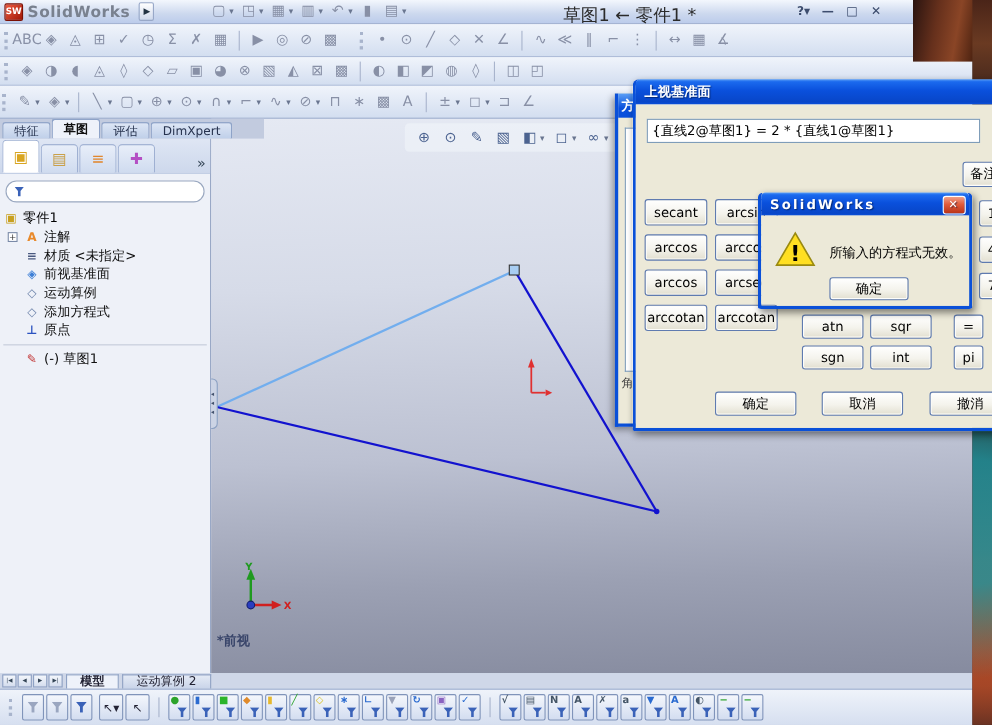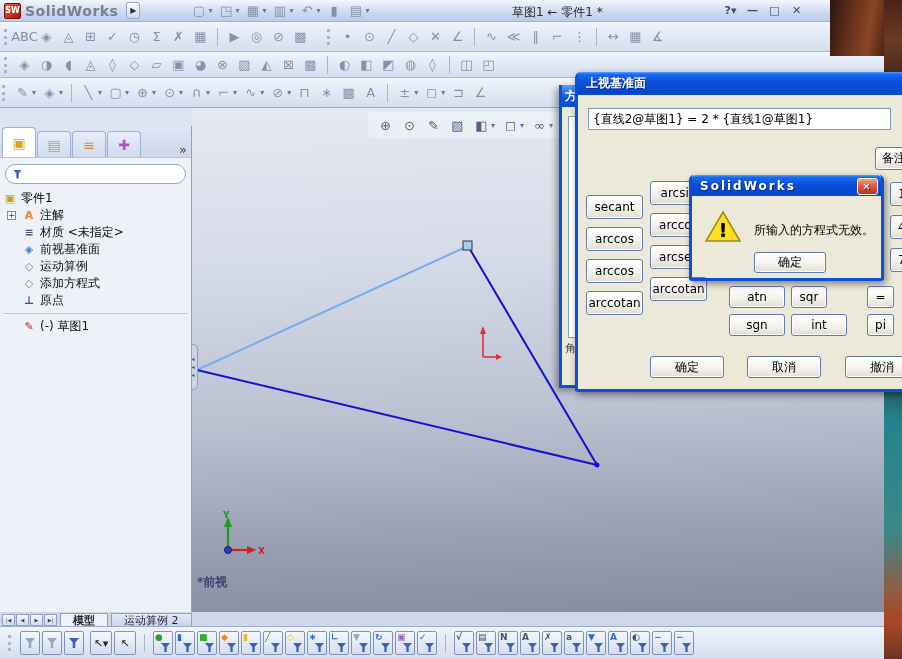--- a/index.html
+++ b/index.html
@@ -17,21 +17,21 @@
     display:flex;align-items:center;justify-content:center}
   .brand{font-size:14px;font-weight:bold;color:#79818f;margin-left:4px;letter-spacing:.5px}
   .flyout{width:14px;height:17px;margin-left:8px;font-size:8px;color:#234;
     background:linear-gradient(#fff,#cfd9ec);border:1px solid #98a8c8;border-radius:2px;
     display:flex;align-items:center;justify-content:center}
   .tb-icons{display:flex;align-items:center;margin-left:48px;gap:1px}
   .titem{display:inline-flex;align-items:center;height:20px;padding:0 2px;border-radius:2px}
   .titem .g{display:inline-flex;align-items:center;justify-content:center;width:17px;font-size:13px;color:#8890a6}
   .titem .caret{font-size:8px;color:#6a7690;margin-left:1px}
   .caret:empty{display:none}
-  .wtitle{position:absolute;left:512px;top:4px;font-size:12px;color:#2a2a2a}
+  .wtitle{position:absolute;left:512px;top:4px;font-size:16px;color:#2a2a2a}
   .controls{position:absolute;left:722px;top:2px;display:flex;gap:5px;align-items:center}
   .cbtn{width:17px;height:16px;display:flex;align-items:center;justify-content:center;
         font-size:11px;color:#3d4d6e;font-weight:bold}
 
   .trow{position:absolute;left:0;width:100%;display:flex;align-items:center;
         background:linear-gradient(#f0f4fb,#d3def0);border-bottom:1px solid #aab8d6}
   .trow2{top:22px;height:30px}
   .trow3{top:52px;height:26px}
   .trow4{top:78px;height:30px;border-bottom:1px solid #93a5c8}
   .grip{width:3px;height:16px;border-left:3px dotted #a8b4cc;margin:0 7px 0 4px}
@@ -73,21 +73,21 @@
   .headsup{position:absolute;left:176px;top:4px;height:26px;display:flex;align-items:center;gap:3px;
     background:rgba(244,247,252,.5);border-radius:4px;padding:0 7px}
   .headsup .titem .g{color:#4c6390}
   .viewlabel{position:absolute;left:5px;top:466px;color:#39456a;font-weight:bold;font-size:12px}
   .splitter{position:absolute;left:-4px;top:236px;width:10px;height:46px;background:#ccd4e5;
     border:1px solid #8ba0c2;border-radius:0 5px 5px 0;display:flex;flex-direction:column;
     align-items:center;justify-content:center;font-size:6px;color:#44536e;line-height:8px}
 
   
   .bottomtabs{position:absolute;left:0;top:612px;width:884px;height:14px;background:#cfd7e8;
-    display:flex;align-items:flex-end;gap:1px;padding-left:2px}
+    display:flex;gap:1px;padding-left:2px}
   .navbtn{width:13px;height:12px;background:linear-gradient(#f4f7fc,#d4ddee);border:1px solid #8fa2c4;
     font-size:5px;display:flex;align-items:center;justify-content:center;color:#345}
   .btab{height:13px;padding:0 12px;font-size:11px;background:linear-gradient(#e4eaf5,#c9d4e9);
     border:1px solid #8fa2c4;border-bottom:none;display:flex;align-items:center;color:#223;margin-left:2px}
   .btab.active{background:#eef2fa;font-weight:bold}
   .filterbar{position:absolute;left:0;top:626px;width:884px;height:33px;
     background:linear-gradient(#eff3fa,#d6dff0);border-top:1px solid #9cacce;
     display:flex;align-items:center;padding-left:4px;gap:2px}
   .fbtn{width:20px;height:24px;position:relative;background:linear-gradient(#f4f7fc,#d3ddf0);
     border:1px solid #8094ba;border-radius:2px;flex:none}
@@ -444,20 +444,35 @@
         </span>
         <span class="titem">
           <span class="g">⊐</span>
         </span>
         <span class="titem">
           <span class="g">∠</span>
         </span>
       </div>
   </div>
 
+  <div class="tabstrip">
+
+  <div class="cmtab">
+        <span>特征</span>
+      </div>
+      <div class="cmtab active">
+        <span>草图</span>
+      </div>
+      <div class="cmtab">
+        <span>评估</span>
+      </div>
+      <div class="cmtab">
+        <span>DimXpert</span>
+      </div>
+    </div>
 
   <div class="leftpanel">
     <div class="mgr">
       <div class="ihost" style="display:flex;align-items:flex-end;gap:1px">
 
       <div class="mtab active">
             <span style="color: rgb(217, 165, 32);">▣</span>
           </div>
           <div class="mtab">
             <span style="color: rgb(201, 160, 74);">▤</span>
@@ -741,21 +756,21 @@
   <div class="lbl">角</div>
 </div>
 
 <div class="xpdlg eqdlg">
   <div class="xptitle">
       <span>上视基准面</span>
     </div>
   <div class="xpbody">
     <div class="eqtext">{直线2@草图1} = 2 * {直线1@草图1}</div>
     <div class="xpbtn" style="left:297px;top:52px;width:60px;height:23px;justify-content:flex-start;padding-left:6px">备注</div>
-    <div class="eqcol" style="left:8px;top:100px">
+    <div class="eqcol" style="left:8px;top:86px">
 
     <div class="colbtn">
           <span>secant</span>
         </div>
         <div class="colbtn">
           <span>arccos</span>
         </div>
         <div class="colbtn">
           <span>arccos</span>
         </div>
@@ -784,21 +799,21 @@
           <span>1</span>
         </div>
         <div class="colbtn">
           <span>4</span>
         </div>
         <div class="colbtn">
           <span>7</span>
         </div>
       </div>
     <div class="xpbtn" style="left:151px;top:191px;width:56px;height:22px">atn</div>
-    <div class="xpbtn" style="left:213px;top:191px;width:36px;height:22px">sqr</div>
+    <div class="xpbtn" style="left:213px;top:191px;width:56px;height:22px">sqr</div>
     <div class="xpbtn" style="left:289px;top:191px;width:27px;height:22px">=</div>
     <div class="xpbtn" style="left:151px;top:219px;width:56px;height:22px">sgn</div>
     <div class="xpbtn" style="left:213px;top:219px;width:56px;height:22px">int</div>
     <div class="xpbtn" style="left:289px;top:219px;width:27px;height:22px">pi</div>
     <div class="xpbtn" style="left:72px;top:261px;width:74px;height:22px">确定</div>
     <div class="xpbtn" style="left:169px;top:261px;width:74px;height:22px">取消</div>
     <div class="xpbtn" style="left:267px;top:261px;width:74px;height:22px">撤消</div>
   </div>
 </div>
 

